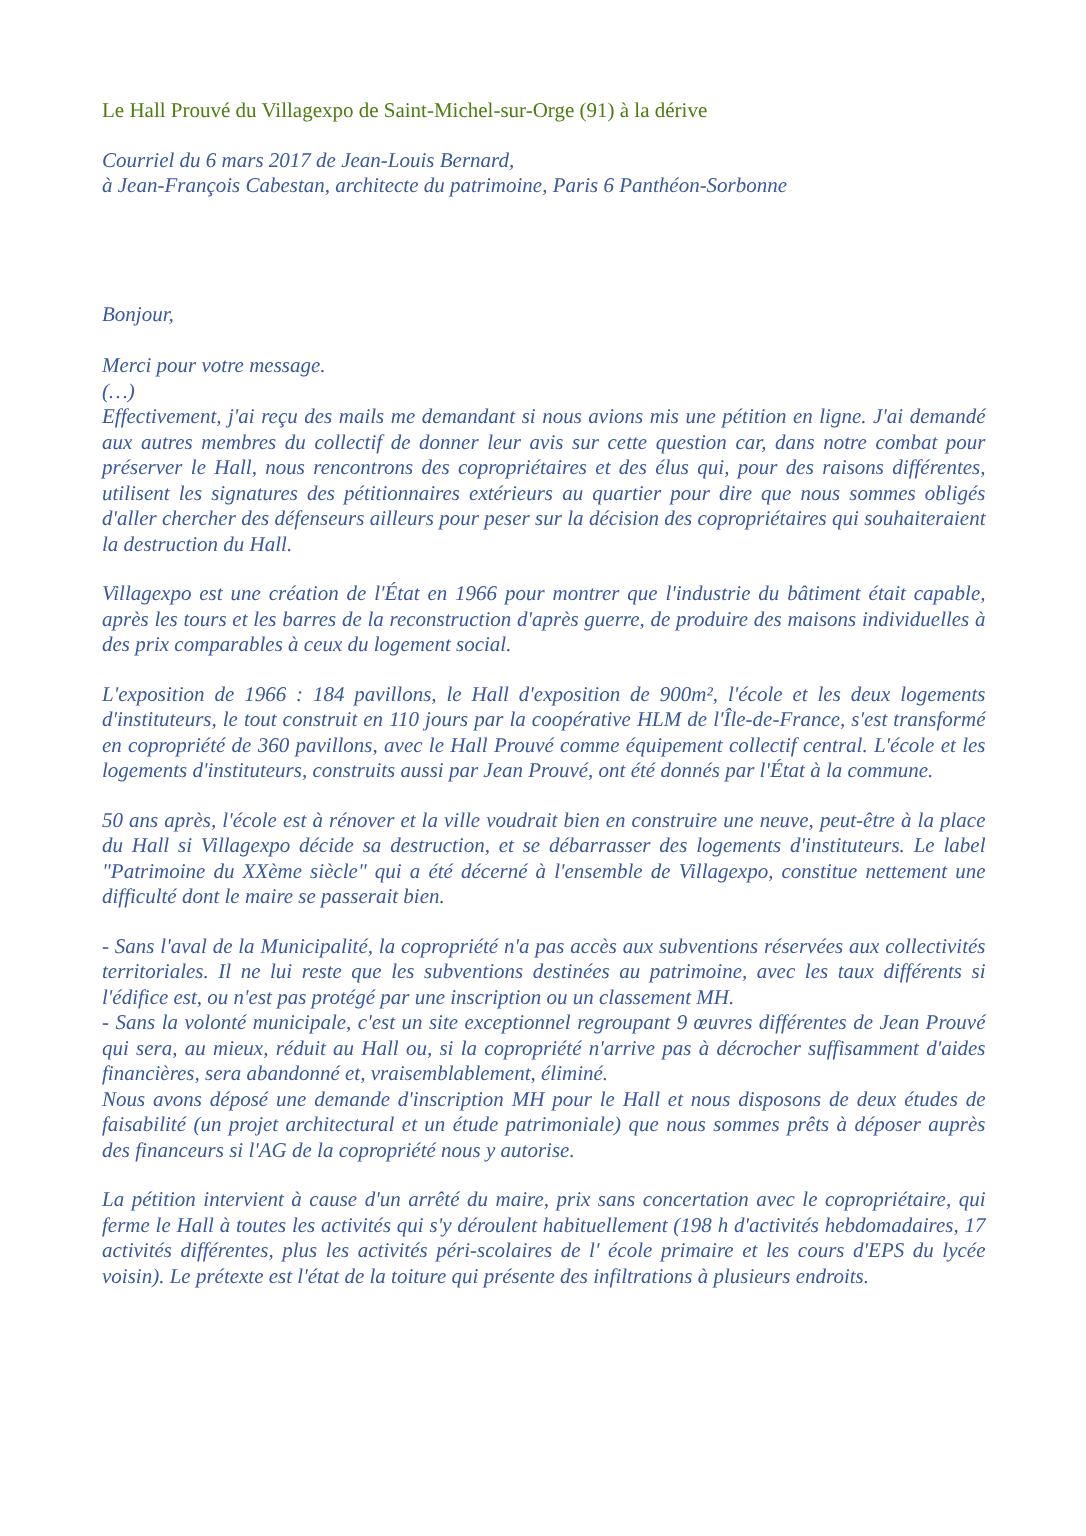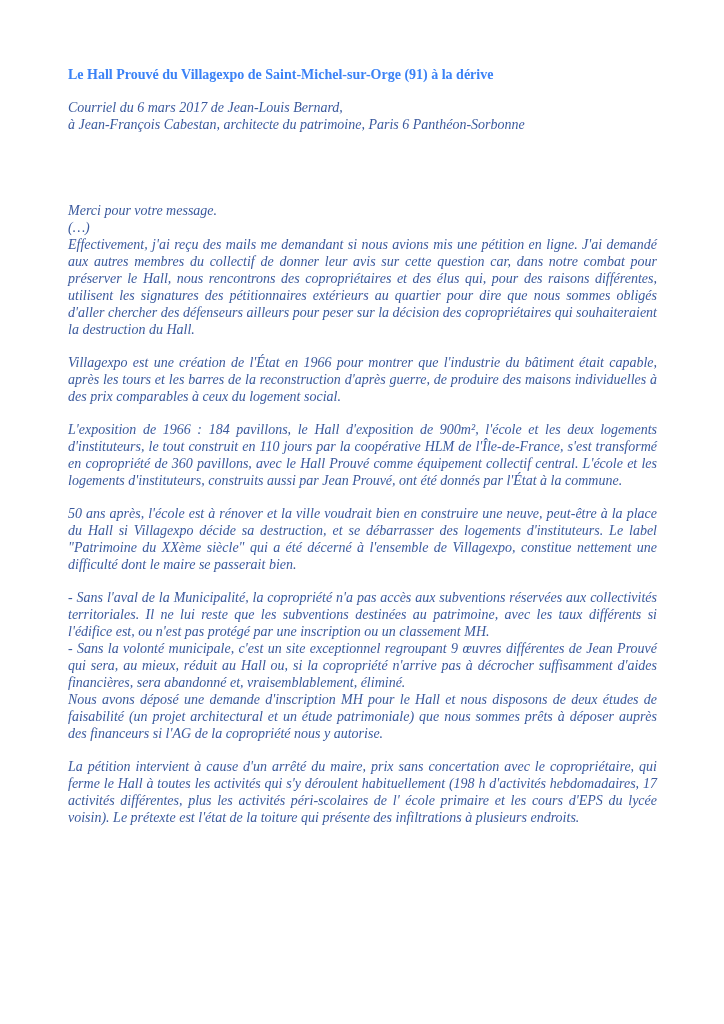--- a/index.html
+++ b/index.html
@@ -15,55 +15,57 @@
     background: #ffffff;
     padding: 66px 67px 0 68px;
     font-family: "Liberation Serif", "DejaVu Serif", serif;
     font-size: 14px;
     line-height: 17px;
     color: #3a599d;
     overflow: hidden;
   }
   .title {
     font-size: 14px;
-    font-weight: bold;
-    color: #3b82f6;
+    font-weight: normal;
+    color: #4d7c0f;
     margin: 0 0 16px 0;
     line-height: 17px;
   }
   p {
     margin: 0;
     font-style: italic;
   }
   .just {
     text-align: justify;
   }
   .mt {
     margin-top: 16px;
   }
   .mt-line {
+    margin-top: 17px;
   }
   .spacer-lg {
     height: 69px;
   }
 </style>
 </head>
 <body>
 
 <div class="page">
 
   <h1 class="title">Le Hall Prouvé du Villagexpo de Saint-Michel-sur-Orge (91) à la dérive</h1>
 
   <p>Courriel du 6 mars 2017 de Jean-Louis Bernard,</p>
 
 
   <p>à Jean-François Cabestan, architecte du patrimoine, Paris 6 Panthéon-Sorbonne</p>
 
   <div class="spacer-lg"></div>
 
+  <p>Bonjour,</p>
 
   <p class="mt-line">Merci pour votre message.</p>
 
   <p>(…)</p>
 
   <p class="just">Effectivement, j'ai reçu des mails me demandant si nous avions mis une pétition en ligne. J'ai demandé aux autres membres du collectif de donner leur avis sur cette question car, dans notre combat pour préserver le Hall, nous rencontrons des copropriétaires et des élus qui, pour des raisons différentes, utilisent les signatures des pétitionnaires extérieurs au quartier pour dire que nous sommes obligés d'aller chercher des défenseurs ailleurs pour peser sur la décision des copropriétaires qui souhaiteraient la destruction du Hall.</p>
 
   <p class="just mt">Villagexpo est une création de l'État en 1966 pour montrer que l'industrie du bâtiment était capable, après les tours et les barres de la reconstruction d'après guerre, de produire des maisons individuelles à des prix comparables à ceux du logement social.</p>
 
   <p class="just mt">L'exposition de 1966 : 184 pavillons, le Hall d'exposition de 900m², l'école et les deux logements d'instituteurs, le tout construit en 110 jours par la coopérative HLM de l'Île-de-France, s'est transformé en copropriété de 360 pavillons, avec le Hall Prouvé comme équipement collectif central. L'école et les logements d'instituteurs, construits aussi par Jean Prouvé, ont été donnés par l'État à la commune.</p>

